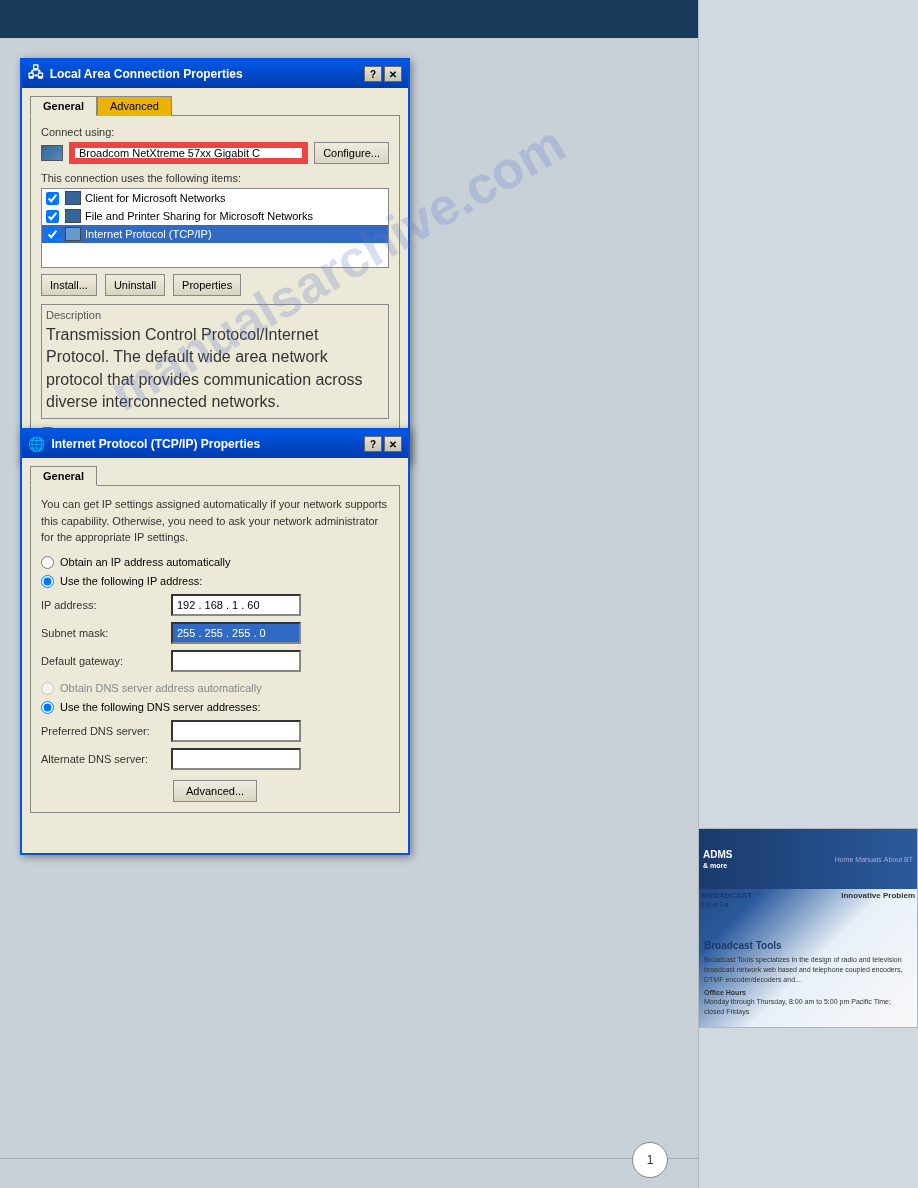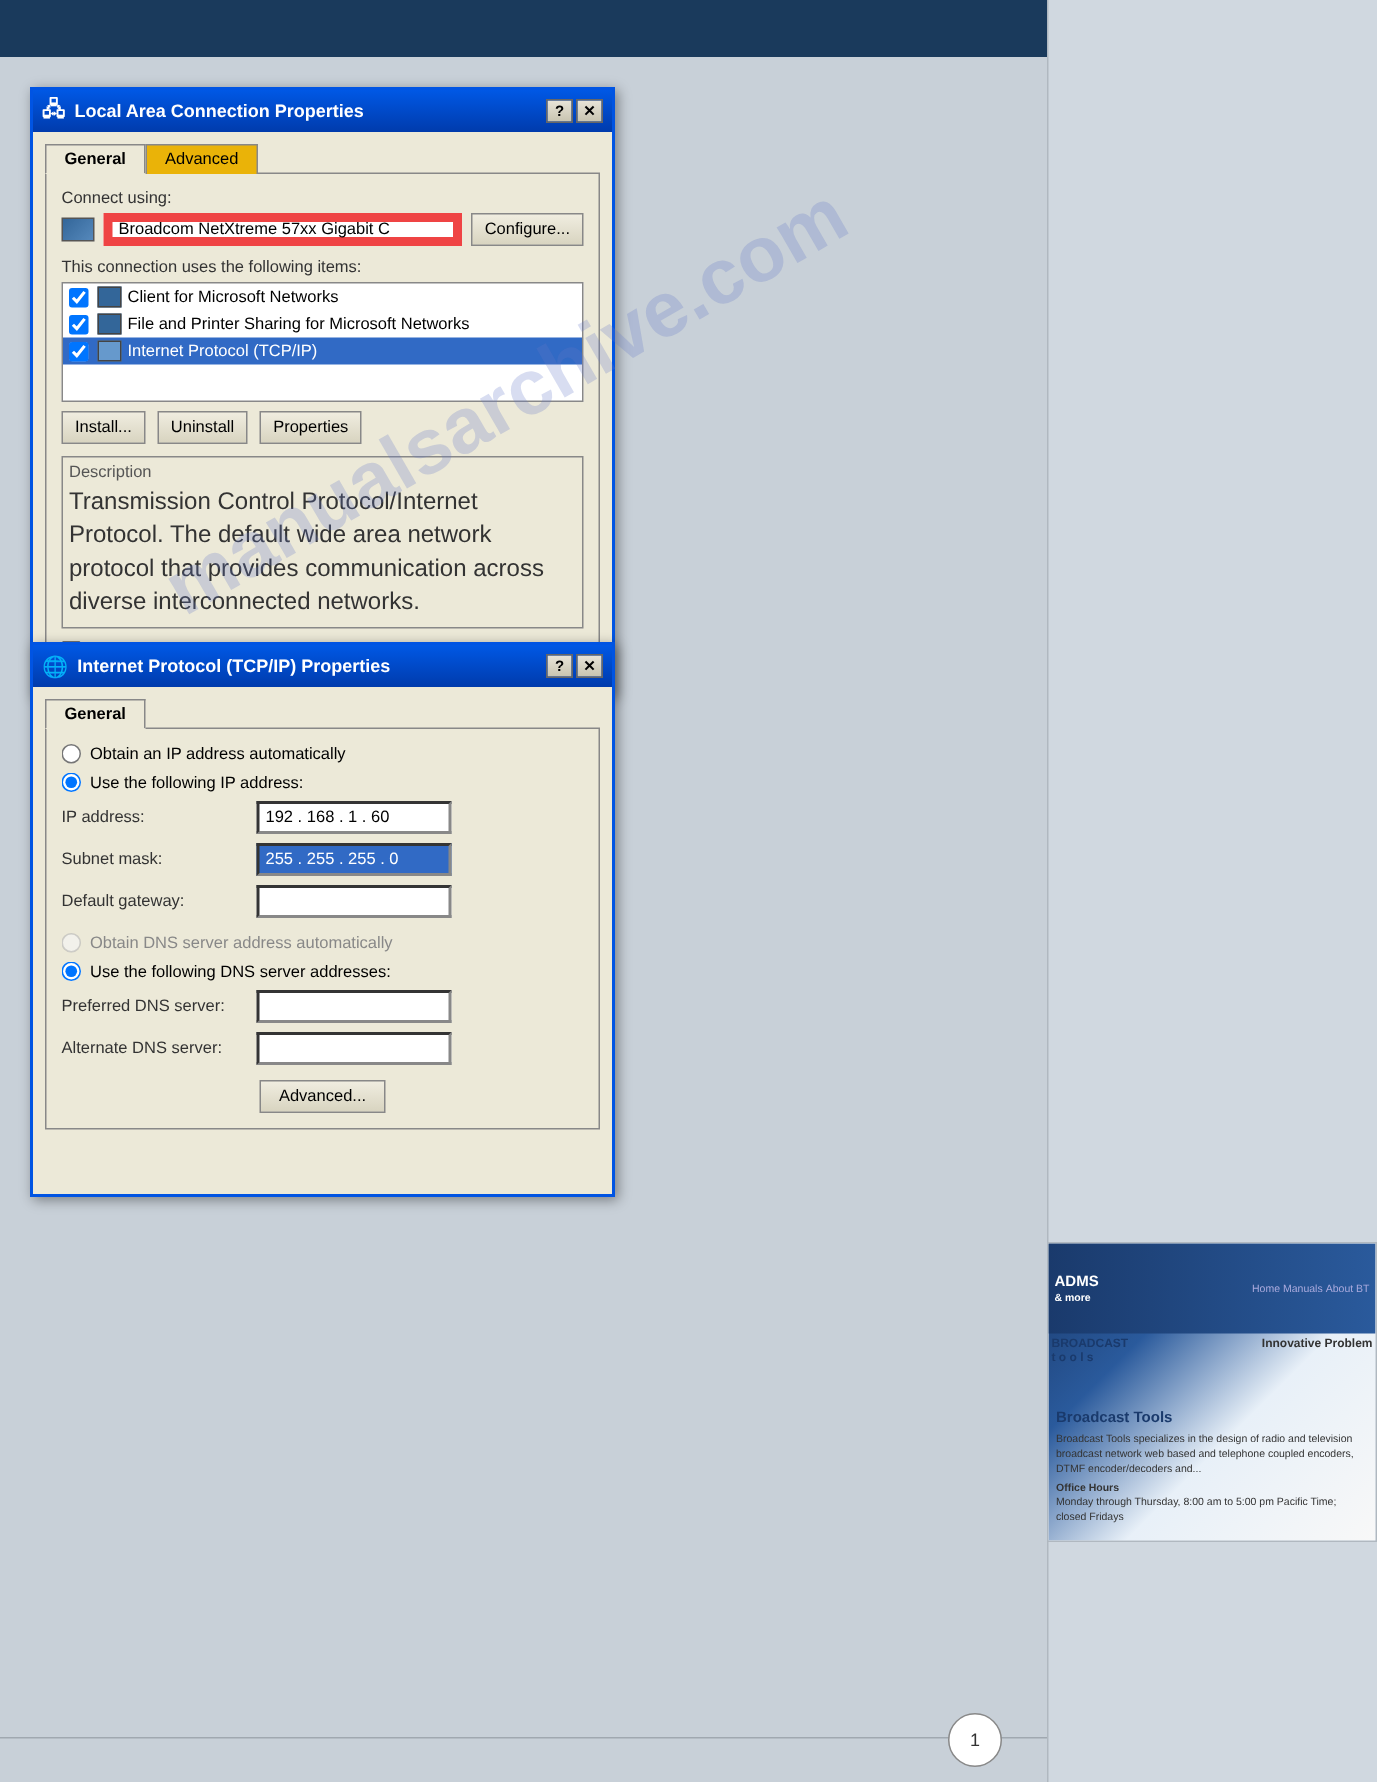--- a/index.html
+++ b/index.html
@@ -475,20 +475,21 @@
         <div class="title-btn">✕</div>
       </div>
     </div>
     <div class="dialog-body" style="position:relative;padding-bottom:40px;">
 
       <div class="tabs">
         <div class="tab active">General</div>
       </div>
       <div class="tab-content">
 
+        <div class="intro-text">You can get IP settings assigned automatically if your network supports this capability. Otherwise, you need to ask your network administrator for the appropriate IP settings.</div>
 
         <div class="radio-row">
           <input type="radio" name="ip-mode" style="">
           <span>Obtain an IP address automatically</span>
         </div>
         <div class="radio-row">
           <input type="radio" name="ip-mode" checked="" style="">
           <span>Use the following IP address:</span>
         </div>
 

